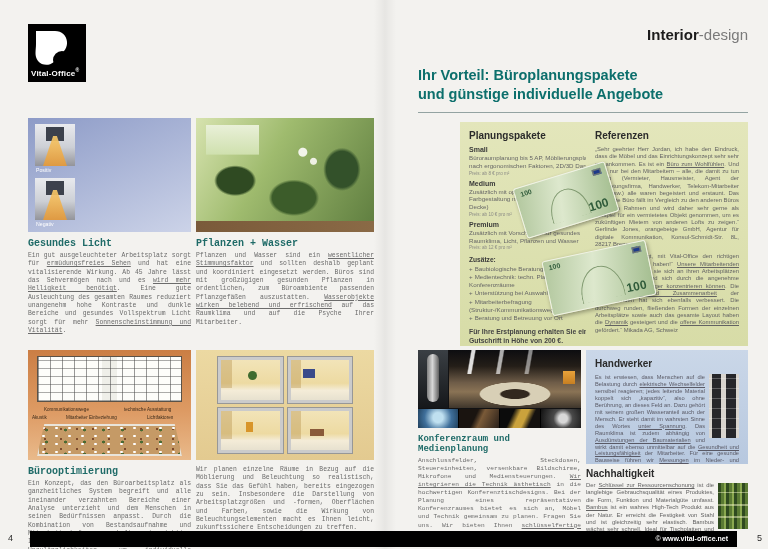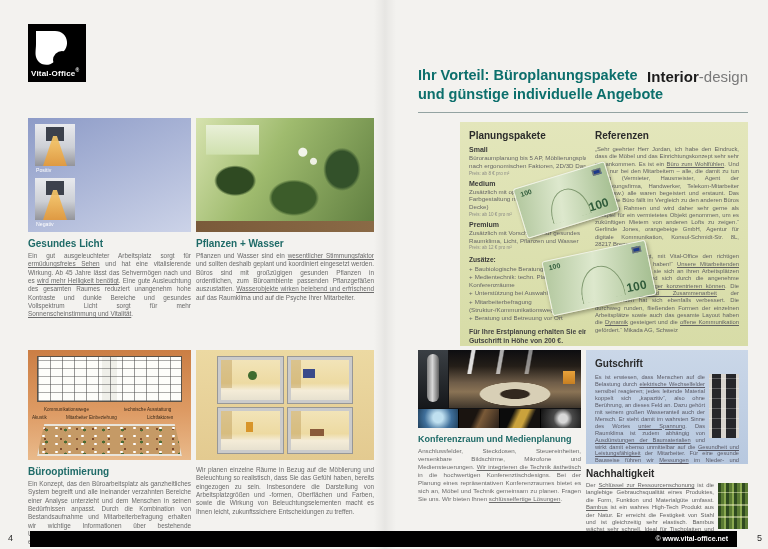--- a/index.html
+++ b/index.html
@@ -10,21 +10,21 @@
         background:linear-gradient(90deg,rgba(0,0,0,0),rgba(0,0,0,.05) 50%,rgba(0,0,0,0));}
 
   
   .logo{position:absolute;left:28px;top:24px;width:58px;height:58px;background:#000;}
   .logo svg{display:block;}
   .logo-text{position:absolute;left:3px;right:2px;bottom:4px;color:#fff;font-size:8px;
              font-weight:bold;letter-spacing:.2px;white-space:nowrap;}
   .logo-text sup{font-size:5px;}
 
   
-  .cap{position:absolute;}
+  .cap{position:absolute;font-family:Liberation Mono, monospace;}
   .cap h3{margin:0 0 3px 0;font-size:10px;font-weight:bold;color:#1f6b68;}
   .cap p,.rich{margin:0;font-size:6.4px;line-height:1.3;text-align:justify;color:#6b6b6b;}
   .u{text-decoration:underline;}
 
   
   .panel-licht{position:absolute;left:28px;top:118px;width:163px;height:114px;
     background:linear-gradient(155deg,#8d9bc7 0%,#a9b4d6 45%,#ccd3e8 100%);}
   .ph-small{position:absolute;left:7px;width:40px;height:42px;
     background:
      linear-gradient(180deg,#e9eaee 0%,#cdd0d6 55%,#93949a 100%);}
@@ -86,21 +86,21 @@
   .room{position:relative;border:3px solid #cbcbcb;box-shadow:0 0 0 1px #979797;
     background:linear-gradient(180deg,#f2e4b8 0%,#eddaa2 58%,#f4ecd8 76%,#e7e1cf 100%);}
   .room::before{content:"";position:absolute;left:0;top:0;width:18%;height:72%;background:rgba(176,136,62,.35);}
   .room::after{content:"";position:absolute;}
   .room:nth-child(1)::after{background:#3f6b2f;border-radius:50%;width:9px;height:9px;top:28%;left:46%;}
   .room:nth-child(2)::after{background:#3a4a8a;width:12px;height:9px;top:22%;left:22%;}
   .room:nth-child(3)::after{background:#d8952a;width:7px;height:10px;top:30%;left:42%;}
   .room:nth-child(4)::after{background:#8a5a3a;width:14px;height:7px;top:46%;left:34%;}
 
   
-  .mag-header{position:absolute;right:20px;top:26px;font-size:15px;color:#7a7a7a;margin-top:42px;}
+  .mag-header{position:absolute;right:20px;top:26px;font-size:15px;color:#7a7a7a;}
   .mag-header .b{font-weight:bold;color:#1c1c1c;}
   .lead-title{position:absolute;left:418px;top:66px;width:330px;font-size:14.5px;font-weight:bold;
     color:#0c6f6c;line-height:1.28;}
   .rule{position:absolute;left:418px;top:112px;width:330px;height:1px;background:#93a3a2;}
 
   
   .panel{padding:8px 9px;}
   .panel h3{margin:0 0 5px 0;font-size:10px;font-weight:bold;color:#2b2b2b;}
   .panel-planung{position:absolute;left:418px;top:122px;width:163px;height:224px;
     background:linear-gradient(180deg,#e3e6bb 0%,#d7dca7 100%);margin-left:42px;}
@@ -292,21 +292,21 @@
       <div class="kf-t kf-t3"></div>
       <div class="kf-t kf-t4"></div>
     </div>
   </div>
   <div class="cap cap-k">
     <h3>Konferenzraum und Medienplanung</h3>
     <p class="rich"><span>Anschlussfelder, Steckdosen, Steuereinheiten, versenkbare Bildschirme, Mikrofone und Mediensteuerungen. </span><span class="u">Wir integrieren die Technik ästhetisch</span><span> in die hochwertigen Konferenztischdesigns. Bei der Planung eines repräsentativen Konferenzraumes bietet es sich an, Möbel und Technik gemeinsam zu planen. Fragen Sie uns. Wir bieten Ihnen </span><span class="u">schlüsselfertige Lösungen</span><span>.</span></p>
   </div>
 
   <div class="panel panel-bau">
-    <h3>Gutschrift</h3>
+    <h3>Handwerker</h3>
     <div class="bau-photo"></div>
     <p class="rich"><span>Es ist erwiesen, dass Menschen auf die Belastung durch </span><span class="u">elektrische Wechselfelder</span><span> sensibel reagieren; jedes leitende Material koppelt sich „kapazitiv“, also ohne Berührung, an dieses Feld an. Dazu gehört mit seinem großen Wasseranteil auch der Mensch. Er steht damit im wahrsten Sinne des Wortes </span><span class="u">unter Spannung</span><span>. Das Raumklima ist zudem abhängig von </span><span class="u">Ausdünstungen der Baumaterialien</span><span> und wirkt damit ebenso unmittelbar auf die </span><span class="u">Gesundheit und Leistungsfähigkeit</span><span> der Mitarbeiter. Für eine gesunde Bauweise führen wir </span><span class="u">Messungen</span><span> im Nieder- und Hochfrequenzbereich durch und beraten Sie bei der Auswahl von Baumaterialien und Elektroinstallationen.</span></p>
   </div>
 
   <div class="nach">
     <h3>Nachhaltigkeit</h3>
     <div class="bamboo"></div>
     <p class="rich"><span>Der </span><span class="u">Schlüssel zur Ressourcenschonung</span><span> ist die langlebige Gebrauchsqualität eines Produktes, die Form, Funktion und Materialgüte umfasst. </span><span class="u">Bambus</span><span> ist ein wahres High-Tech Produkt aus der Natur. Er erreicht die Festigkeit von Stahl und ist gleichzeitig sehr elastisch. Bambus wächst sehr schnell. Ideal für Tischplatten und Bodenbeläge.</span></p>
   </div>
 

